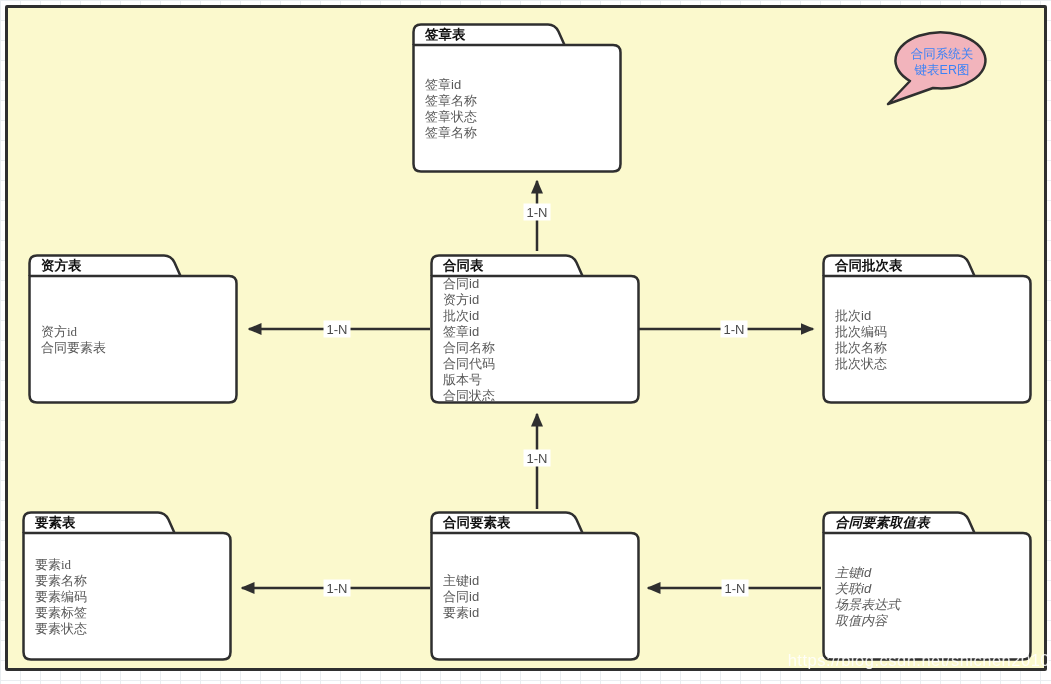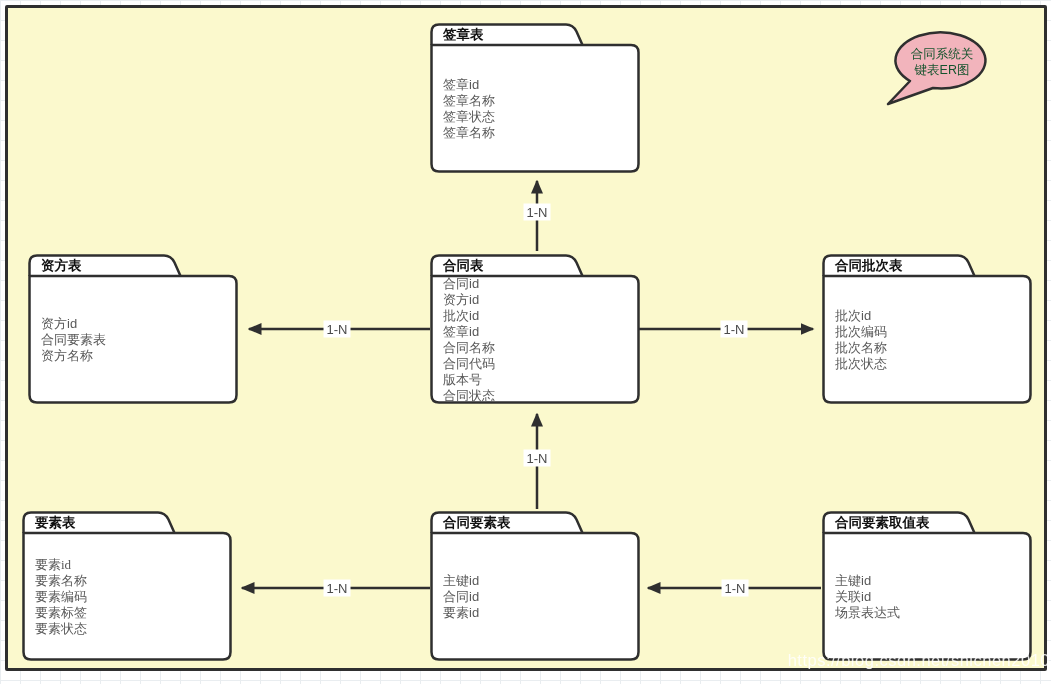--- a/index.html
+++ b/index.html
@@ -14,21 +14,21 @@
   }
   .canvas{
     position:absolute;left:5px;top:5px;width:1036px;height:660px;
     background:#FBF9CD;border:3px solid #2f2f2f;border-radius:2px;z-index:1;
   }
   .overlay{position:absolute;left:0;top:0;z-index:2;pointer-events:none;}
   .rel-line{stroke:#2f2f2f;stroke-width:2.5;fill:none;}
   .bubble{fill:#F2B4BC;stroke:#2f2f2f;stroke-width:2.5;stroke-linejoin:round;}
   .bubble-text{
     position:absolute;left:906px;top:46px;width:72px;z-index:5;
-    font-size:12.5px;line-height:16px;text-align:center;color:#14532d;
+    font-size:12.5px;line-height:16px;text-align:center;color:#3b82f6;
   }
   .entity{position:absolute;width:210px;height:150px;z-index:3;}
   .entity svg{position:absolute;left:0;top:0;}
   .tab-fill{fill:#ffffff;}
   .body-shape{fill:#ffffff;stroke:#2f2f2f;stroke-width:2.5;stroke-linejoin:round;}
   .tab-line{fill:none;stroke:#2f2f2f;stroke-width:2.5;stroke-linejoin:round;}
   .entity-title{
     position:absolute;left:13px;top:0;height:22px;line-height:23px;
     font-size:13.5px;font-weight:bold;color:#111111;white-space:nowrap;
   }
@@ -63,46 +63,45 @@
   <line class="rel-line" x1="430" y1="329" x2="249" y2="329" marker-end="url(#arr)"></line>
   <line class="rel-line" x1="639" y1="329" x2="813" y2="329" marker-end="url(#arr)"></line>
   <line class="rel-line" x1="537" y1="509" x2="537" y2="414" marker-end="url(#arr)"></line>
   <line class="rel-line" x1="430" y1="588" x2="242" y2="588" marker-end="url(#arr)"></line>
   <line class="rel-line" x1="821" y1="588" x2="648" y2="588" marker-end="url(#arr)"></line>
   <path class="bubble" d="M 888,104 L 910,81 A 45 28 0 1 1 933 88 Z"></path>
 </svg>
 
 <div class="bubble-text">合同系统关键表ER图</div>
 
-<div class="entity" style="left:430px;top:23px;border-radius:10px;">
+<div class="entity" style="left:412px;top:23px;border-radius:10px;">
   <svg viewBox="0 0 210 150" width="210" height="150">
     <path class="tab-fill" d="M 1.5,22 V 9 Q 1.5,1.5 9,1.5 H 136 Q 143,1.5 146.5,8.5 L 152.5,22 Z"></path>
     <path class="body-shape" d="M 1.5,22 H 201 Q 208.5,22 208.5,29.5 V 141 Q 208.5,148.5 201,148.5 H 9 Q 1.5,148.5 1.5,141 Z"></path>
     <path class="tab-line" d="M 1.5,22 V 9 Q 1.5,1.5 9,1.5 H 136 Q 143,1.5 146.5,8.5 L 152.5,22"></path>
   </svg>
   <div class="entity-title">签章表</div>
   <div class="entity-fields">
     <div>签章id</div>
     <div>签章名称</div>
     <div>签章状态</div>
     <div>签章名称</div>
   </div>
 </div>
 
-<div class="entity" style="left:28px;top:254px;">
+<div class="entity" style="left:28px;top:254px;font-family:Liberation Serif, serif;">
   <svg viewBox="0 0 210 150" width="210" height="150">
     <path class="tab-fill" d="M 1.5,22 V 9 Q 1.5,1.5 9,1.5 H 136 Q 143,1.5 146.5,8.5 L 152.5,22 Z"></path>
     <path class="body-shape" d="M 1.5,22 H 201 Q 208.5,22 208.5,29.5 V 141 Q 208.5,148.5 201,148.5 H 9 Q 1.5,148.5 1.5,141 Z"></path>
     <path class="tab-line" d="M 1.5,22 V 9 Q 1.5,1.5 9,1.5 H 136 Q 143,1.5 146.5,8.5 L 152.5,22"></path>
   </svg>
   <div class="entity-title">资方表</div>
   <div class="entity-fields">
     <div>资方id</div>
     <div>合同要素表</div>
-    <div>资方名称</div>
   </div>
 </div>
 
 <div class="entity" style="left:430px;top:254px;">
   <svg viewBox="0 0 210 150" width="210" height="150">
     <path class="tab-fill" d="M 1.5,22 V 9 Q 1.5,1.5 9,1.5 H 136 Q 143,1.5 146.5,8.5 L 152.5,22 Z"></path>
     <path class="body-shape" d="M 1.5,22 H 201 Q 208.5,22 208.5,29.5 V 141 Q 208.5,148.5 201,148.5 H 9 Q 1.5,148.5 1.5,141 Z"></path>
     <path class="tab-line" d="M 1.5,22 V 9 Q 1.5,1.5 9,1.5 H 136 Q 143,1.5 146.5,8.5 L 152.5,22"></path>
   </svg>
   <div class="entity-title">合同表</div>
@@ -156,31 +155,32 @@
     <path class="tab-line" d="M 1.5,22 V 9 Q 1.5,1.5 9,1.5 H 136 Q 143,1.5 146.5,8.5 L 152.5,22"></path>
   </svg>
   <div class="entity-title">合同要素表</div>
   <div class="entity-fields">
     <div>主键id</div>
     <div>合同id</div>
     <div>要素id</div>
   </div>
 </div>
 
-<div class="entity" style="left:822px;top:511px;">
+<div class="entity" style="left:822px;top:511px;font-style:italic;">
   <svg viewBox="0 0 210 150" width="210" height="150">
     <path class="tab-fill" d="M 1.5,22 V 9 Q 1.5,1.5 9,1.5 H 136 Q 143,1.5 146.5,8.5 L 152.5,22 Z"></path>
     <path class="body-shape" d="M 1.5,22 H 201 Q 208.5,22 208.5,29.5 V 141 Q 208.5,148.5 201,148.5 H 9 Q 1.5,148.5 1.5,141 Z"></path>
     <path class="tab-line" d="M 1.5,22 V 9 Q 1.5,1.5 9,1.5 H 136 Q 143,1.5 146.5,8.5 L 152.5,22"></path>
   </svg>
   <div class="entity-title">合同要素取值表</div>
   <div class="entity-fields">
     <div>主键id</div>
     <div>关联id</div>
     <div>场景表达式</div>
+    <div>取值内容</div>
   </div>
 </div>
 
 <span class="rel-label" style="left:537px;top:212px;">1-N</span>
 <span class="rel-label" style="left:337px;top:329px;">1-N</span>
 <span class="rel-label" style="left:734px;top:329px;">1-N</span>
 <span class="rel-label" style="left:537px;top:458px;">1-N</span>
 <span class="rel-label" style="left:337px;top:588px;">1-N</span>
 <span class="rel-label" style="left:735px;top:588px;">1-N</span>
 

